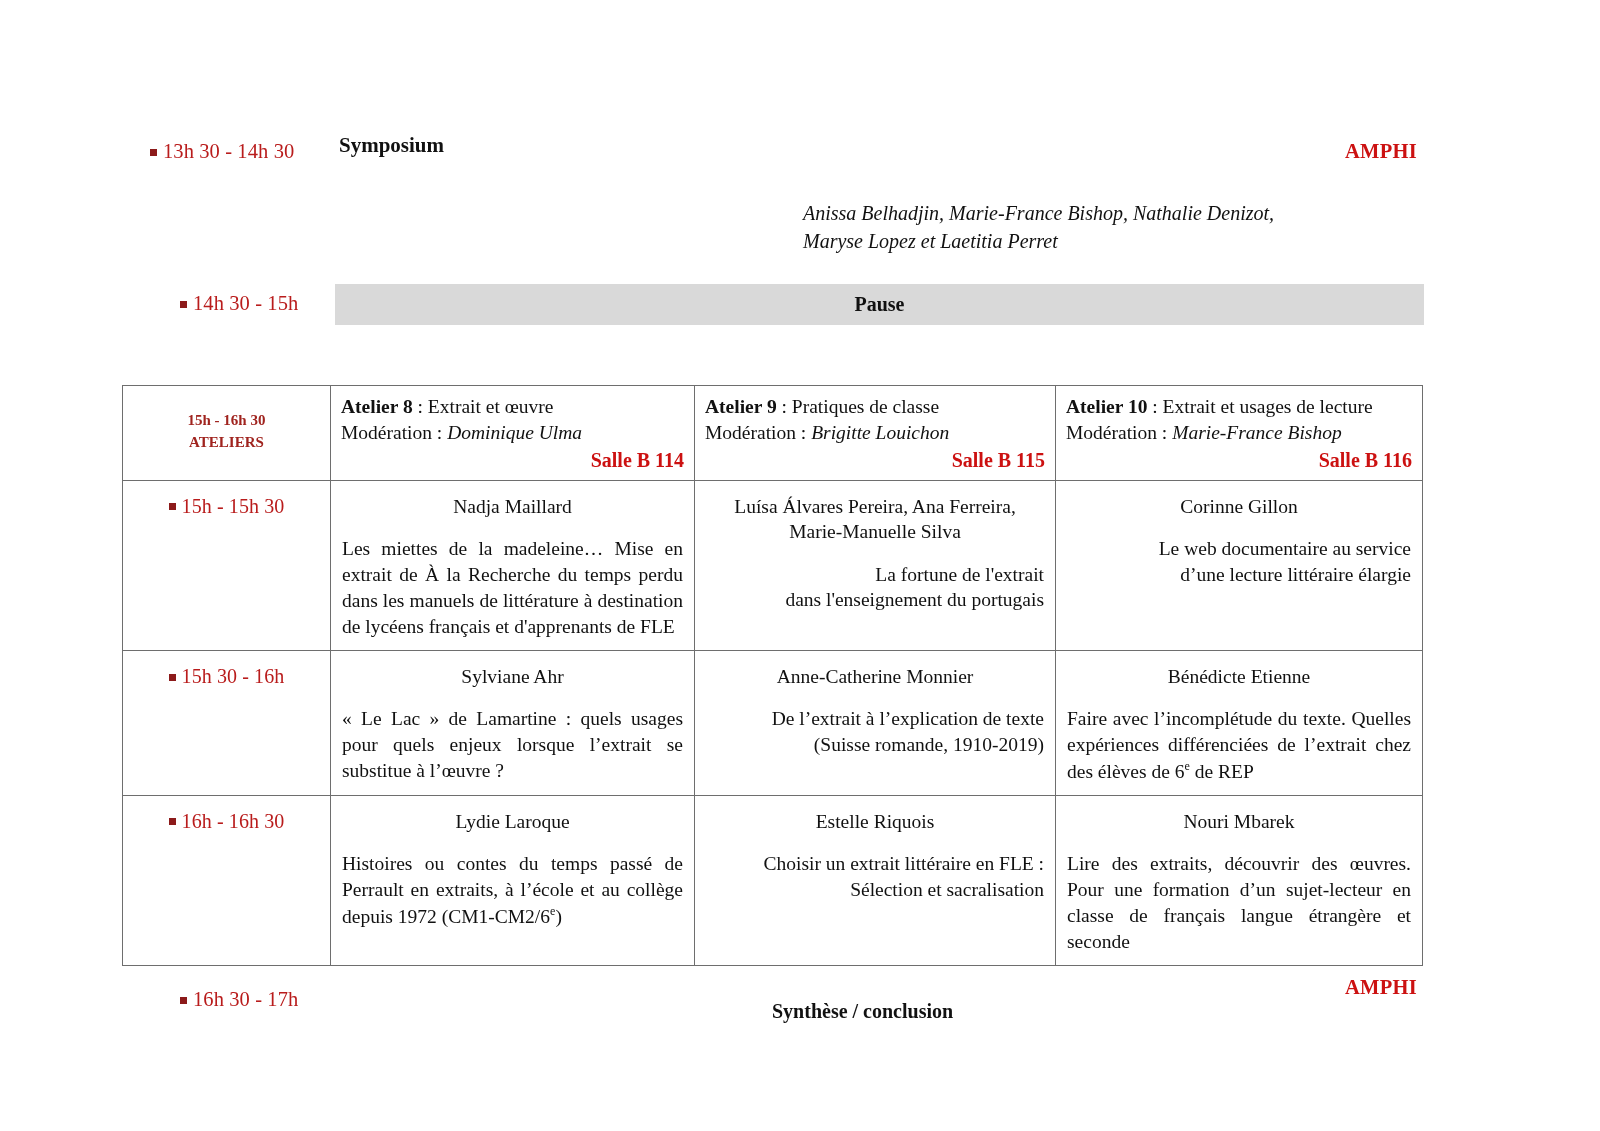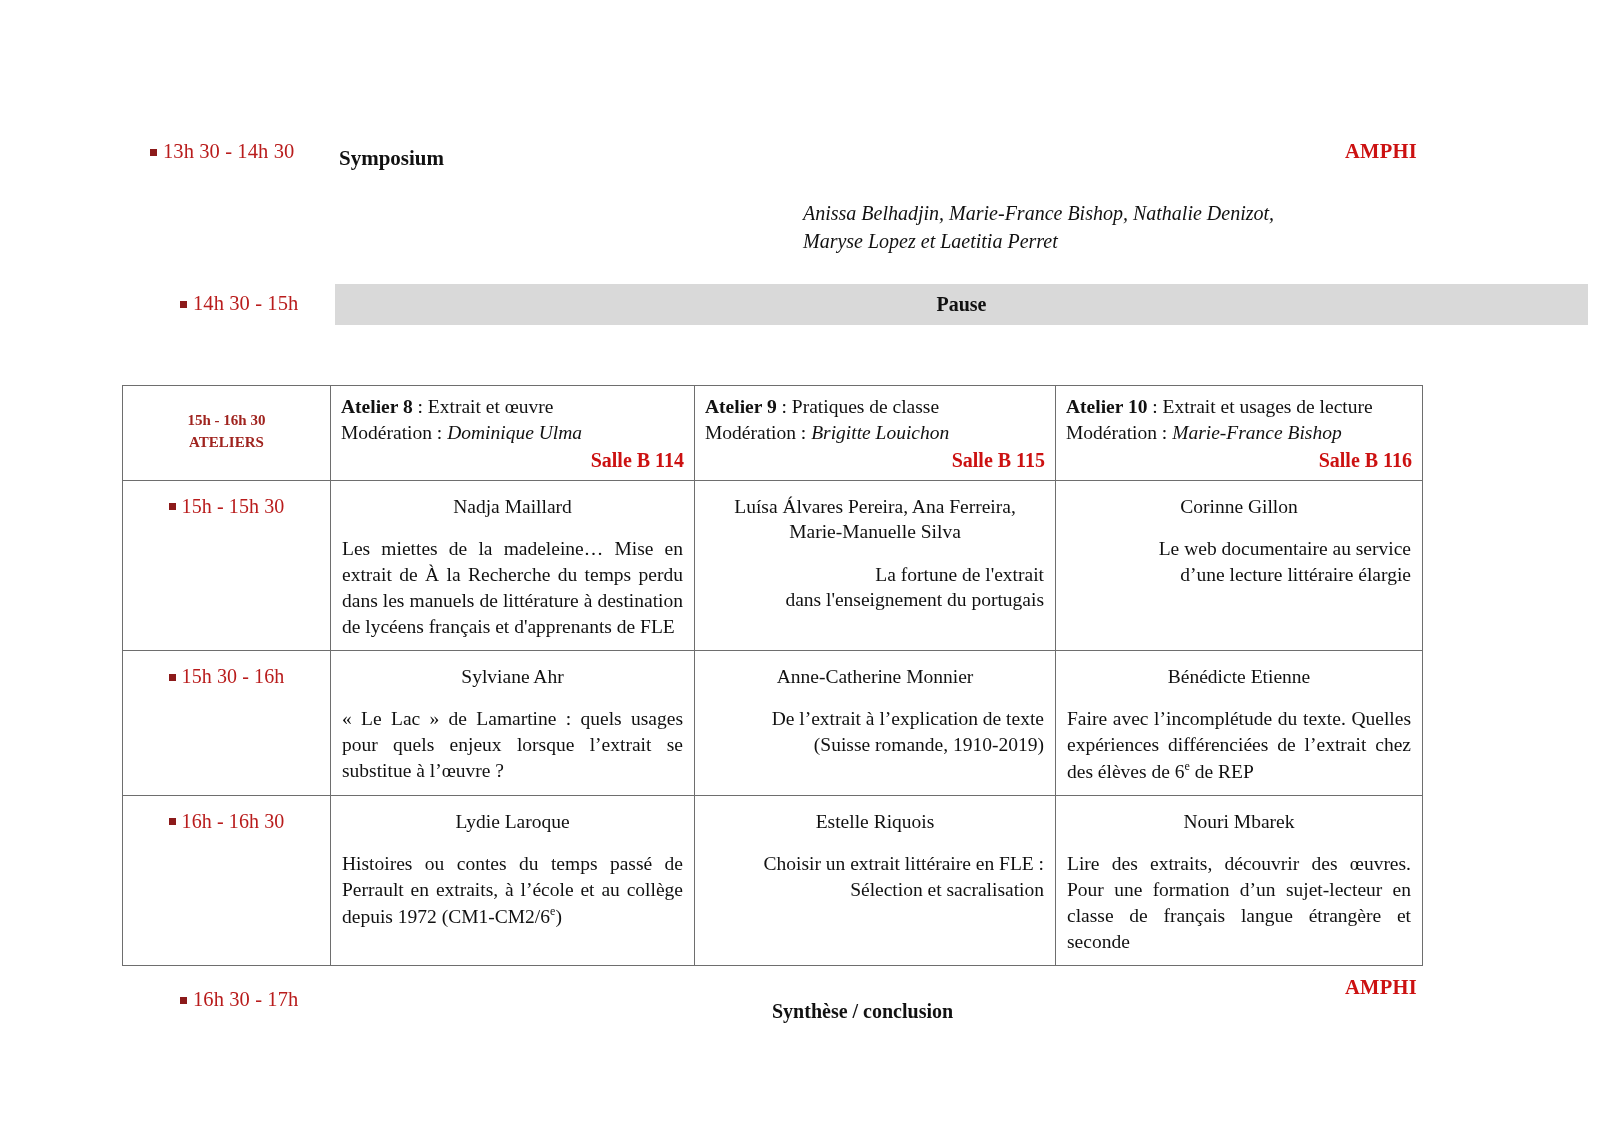--- a/index.html
+++ b/index.html
@@ -41,21 +41,21 @@
 
   
   .sym-time {
     position: absolute;
     left: 150px;
     top: 140px;
   }
   .sym-title {
     position: absolute;
     left: 339px;
-    top: 146px;
+    top: 133px;
     font-size: 21px;
     font-weight: bold;
     color: #111;
   }
   .sym-sub {
     position: absolute;
     left: 339px;
     top: 176px;
     font-size: 20px;
     color: #a0241f;
@@ -82,21 +82,21 @@
   
   .pause-time {
     position: absolute;
     left: 180px;
     top: 292px;
   }
   .pause-bar {
     position: absolute;
     left: 335px;
     top: 284px;
-    width: 1253px;
+    width: 1089px;
     height: 41px;
     background: #d9d9d9;
     display: flex;
     align-items: center;
     justify-content: center;
   }
   .pause-bar span {
     font-size: 20px;
     font-weight: bold;
     color: #111;

